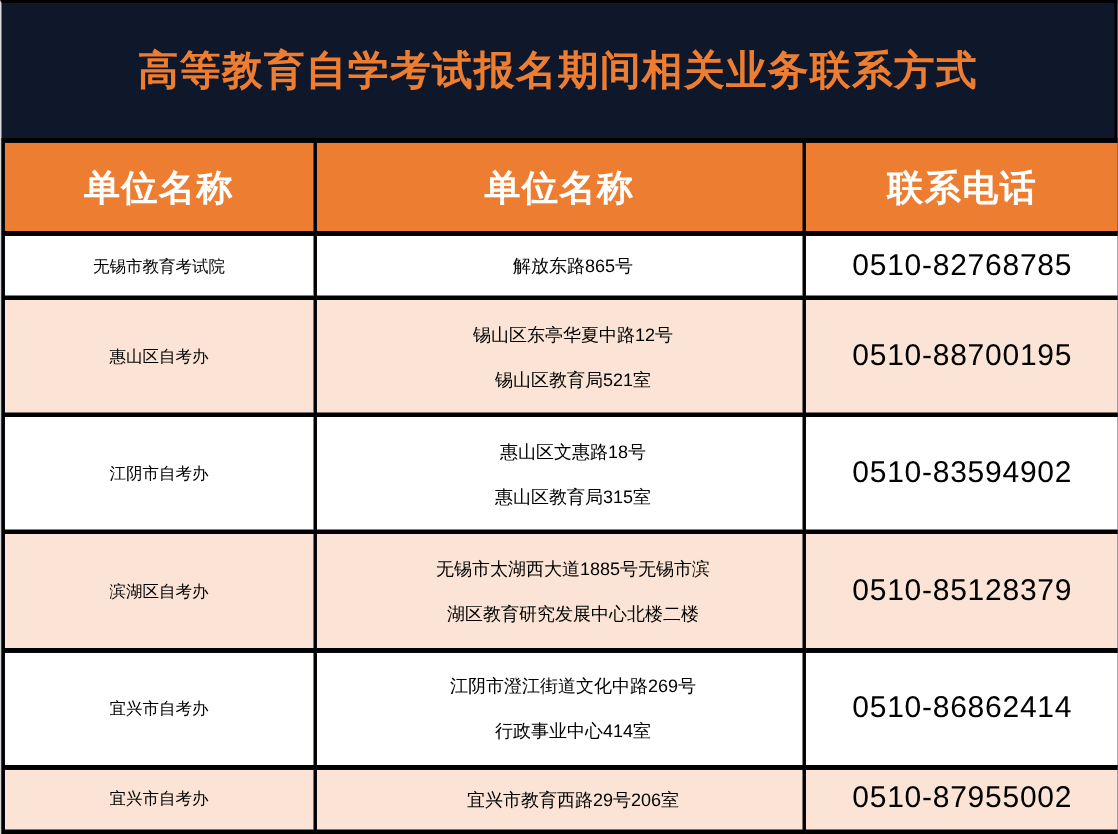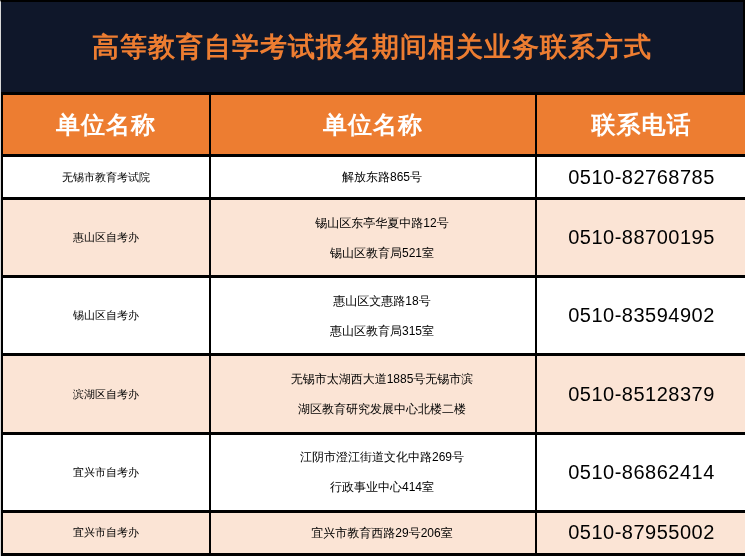--- a/index.html
+++ b/index.html
@@ -99,21 +99,21 @@
         <td class="address">解放东路865号</td>
         <td class="phone">0510-82768785</td>
       </tr>
       <tr class="alt">
         <td class="unit">惠山区自考办</td>
         <td class="address">锡山区东亭华夏中路12号
 锡山区教育局521室</td>
         <td class="phone">0510-88700195</td>
       </tr>
       <tr>
-        <td class="unit">锡山区自考办</td>
+        <td class="unit">江阴市自考办</td>
         <td class="address">惠山区文惠路18号
 惠山区教育局315室</td>
         <td class="phone">0510-83594902</td>
       </tr>
       <tr class="alt">
         <td class="unit">滨湖区自考办</td>
         <td class="address">无锡市太湖西大道1885号无锡市滨
 湖区教育研究发展中心北楼二楼</td>
         <td class="phone">0510-85128379</td>
       </tr>

